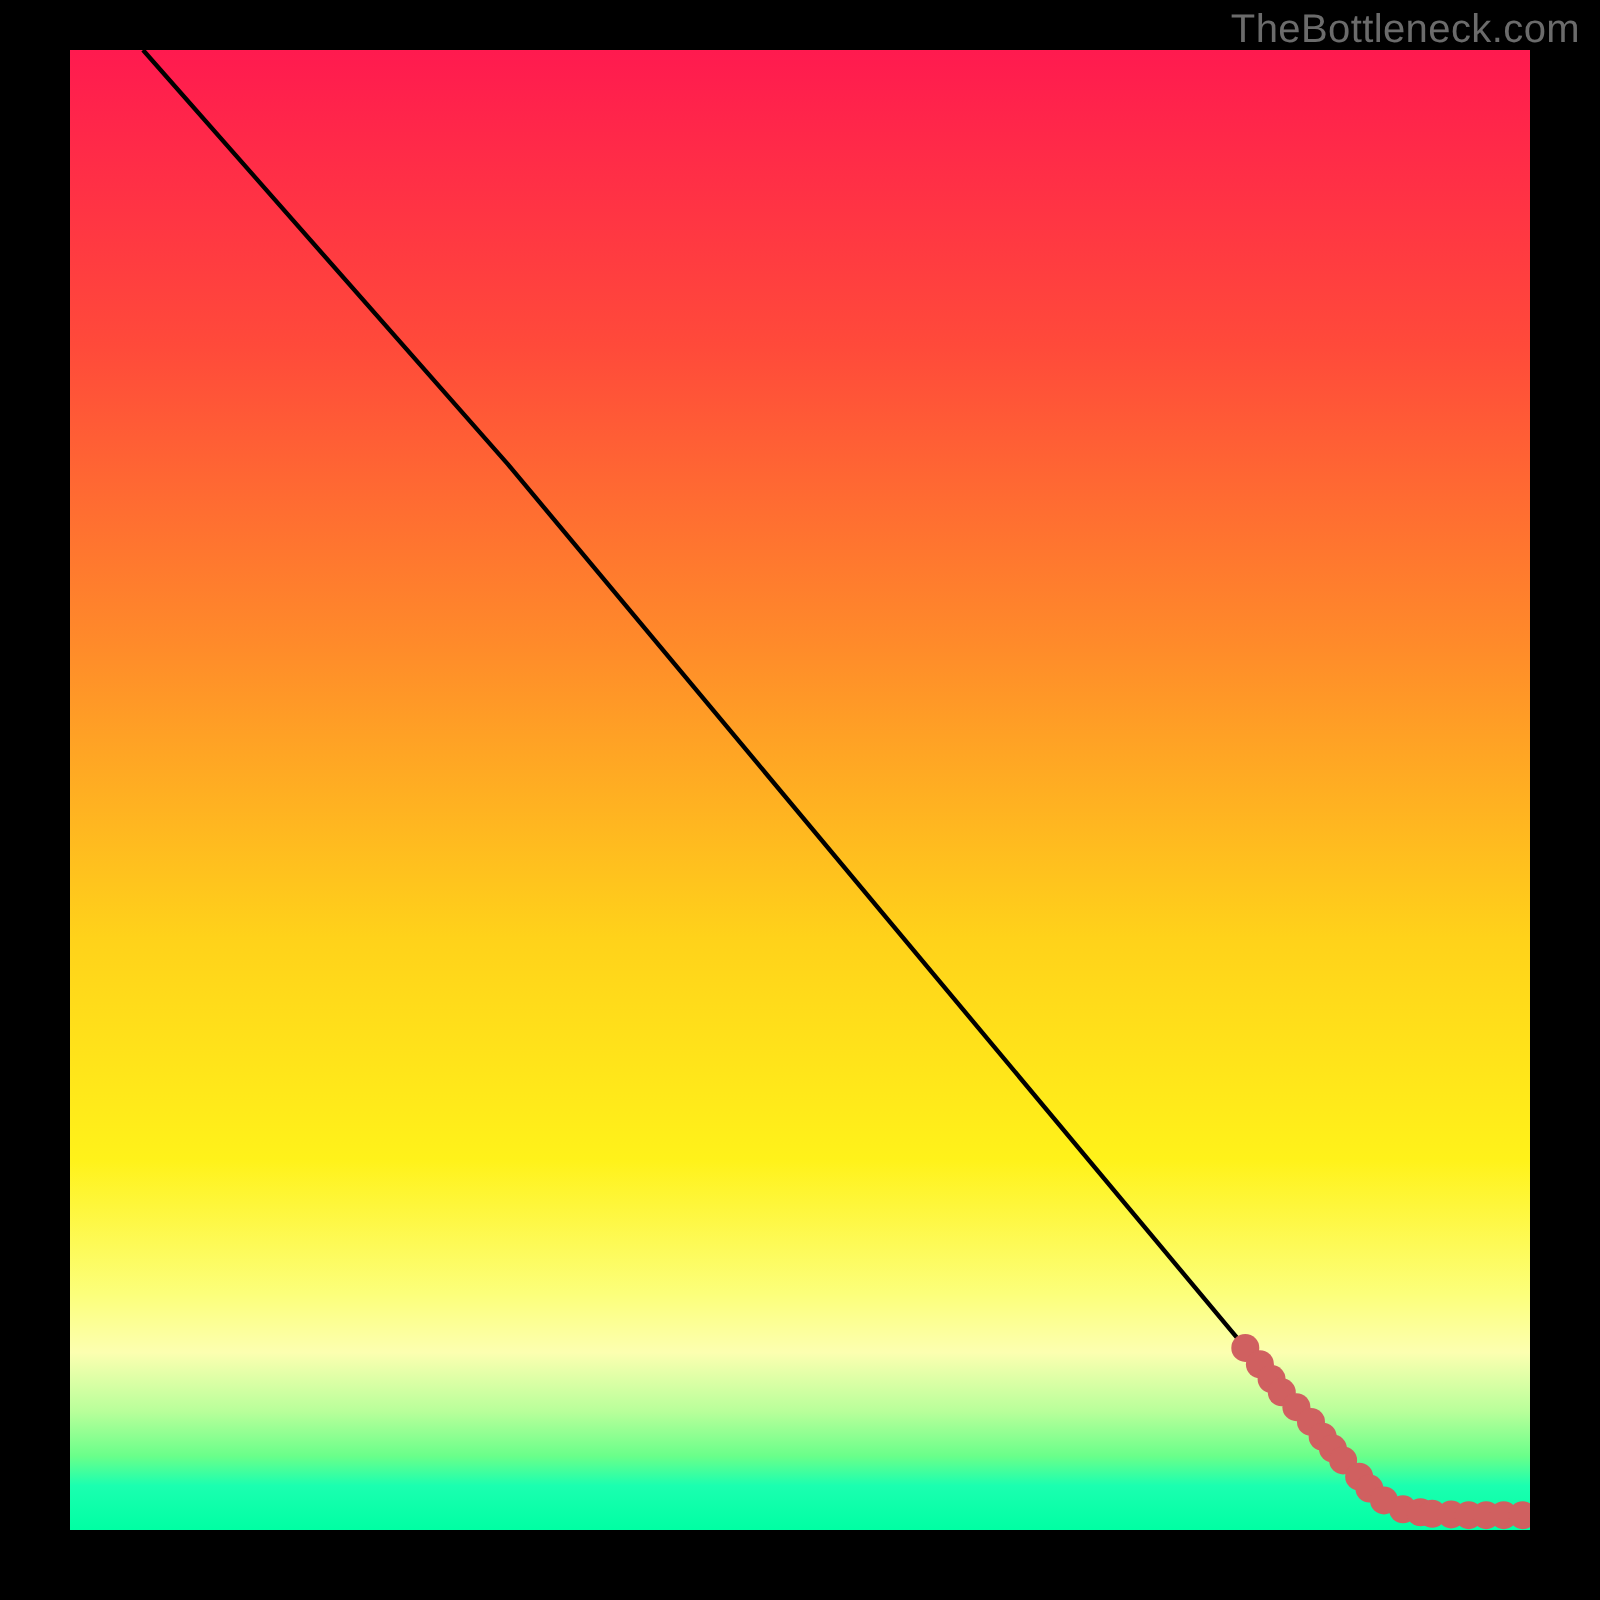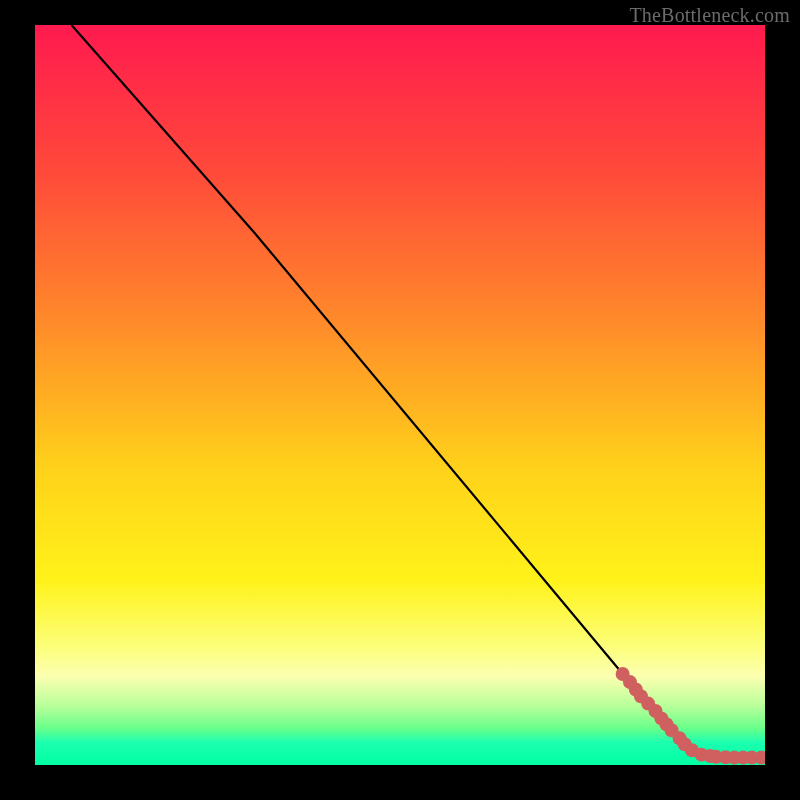--- a/index.html
+++ b/index.html
@@ -19,21 +19,20 @@
   }
   .watermark {
     position: absolute;
     top: 4px;
     right: 10px;
     color: #6b6b6b;
     font-size: 20px;
     font-weight: 400;
     letter-spacing: 0.2px;
     z-index: 10;
-    font-family: Liberation Serif, serif;
   }
   .plot-area {
     position: absolute;
     left: 35px;
     top: 25px;
     width: 730px;
     height: 740px;
   }
   .plot-area svg {
     position: absolute;

